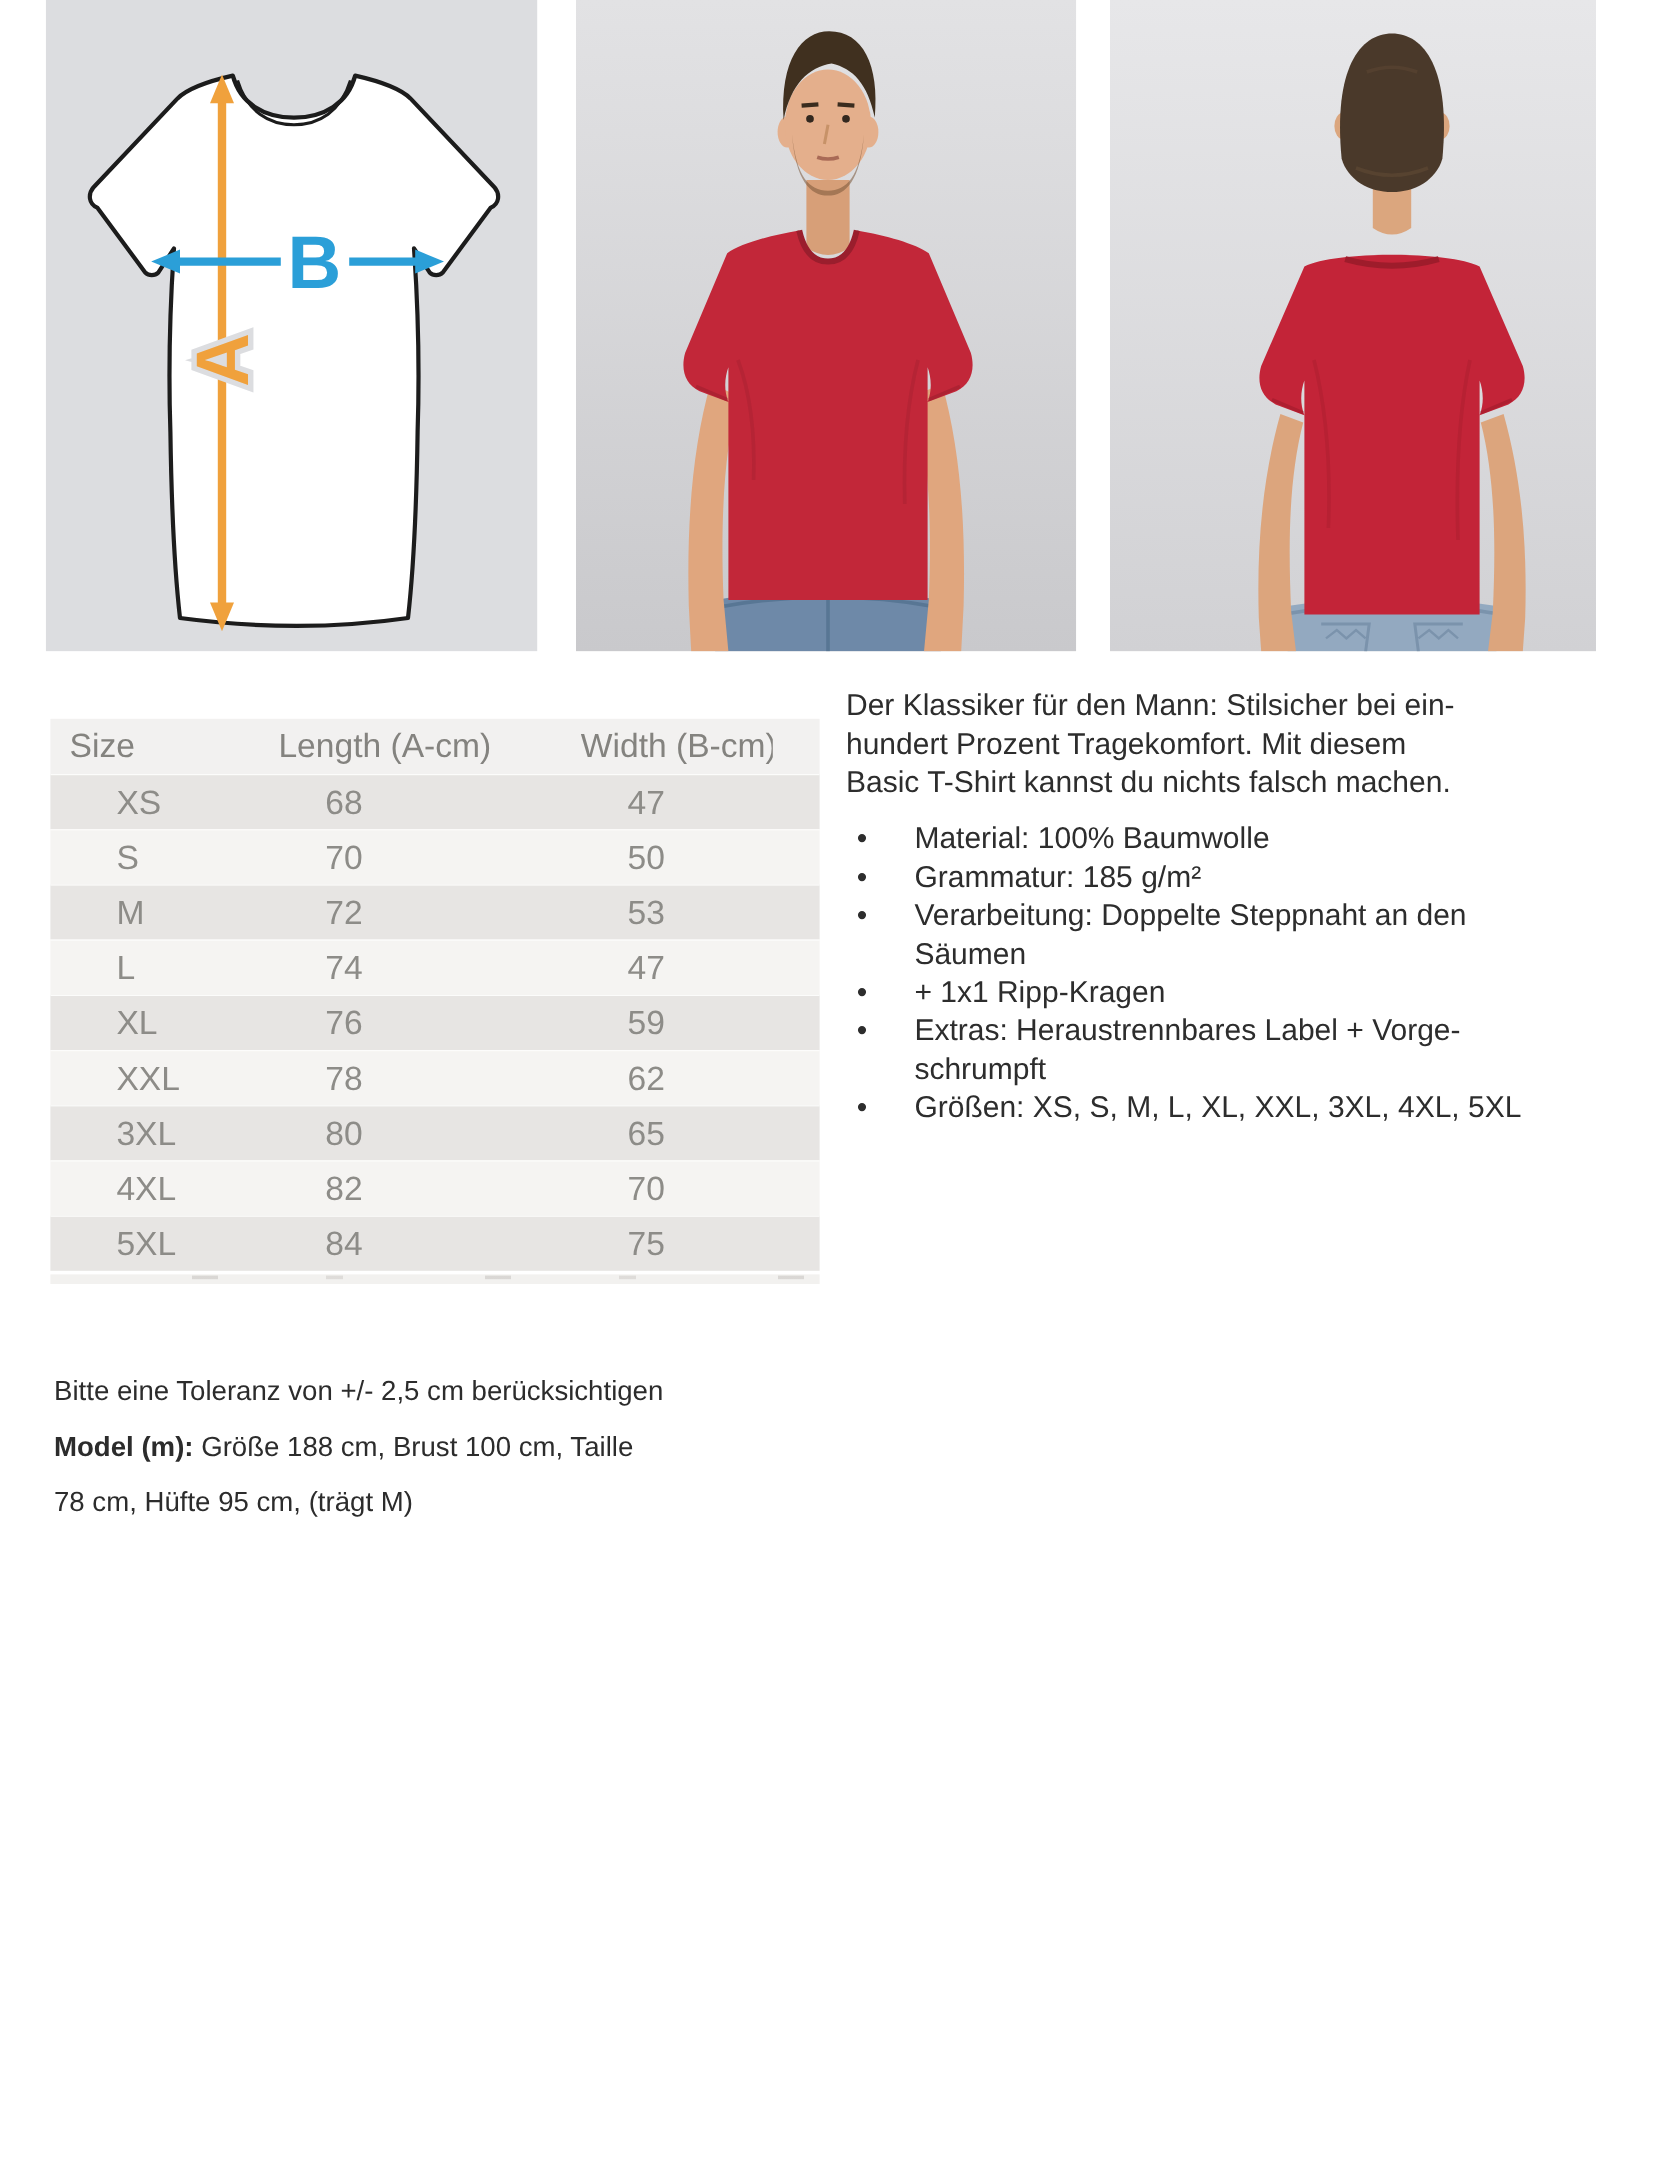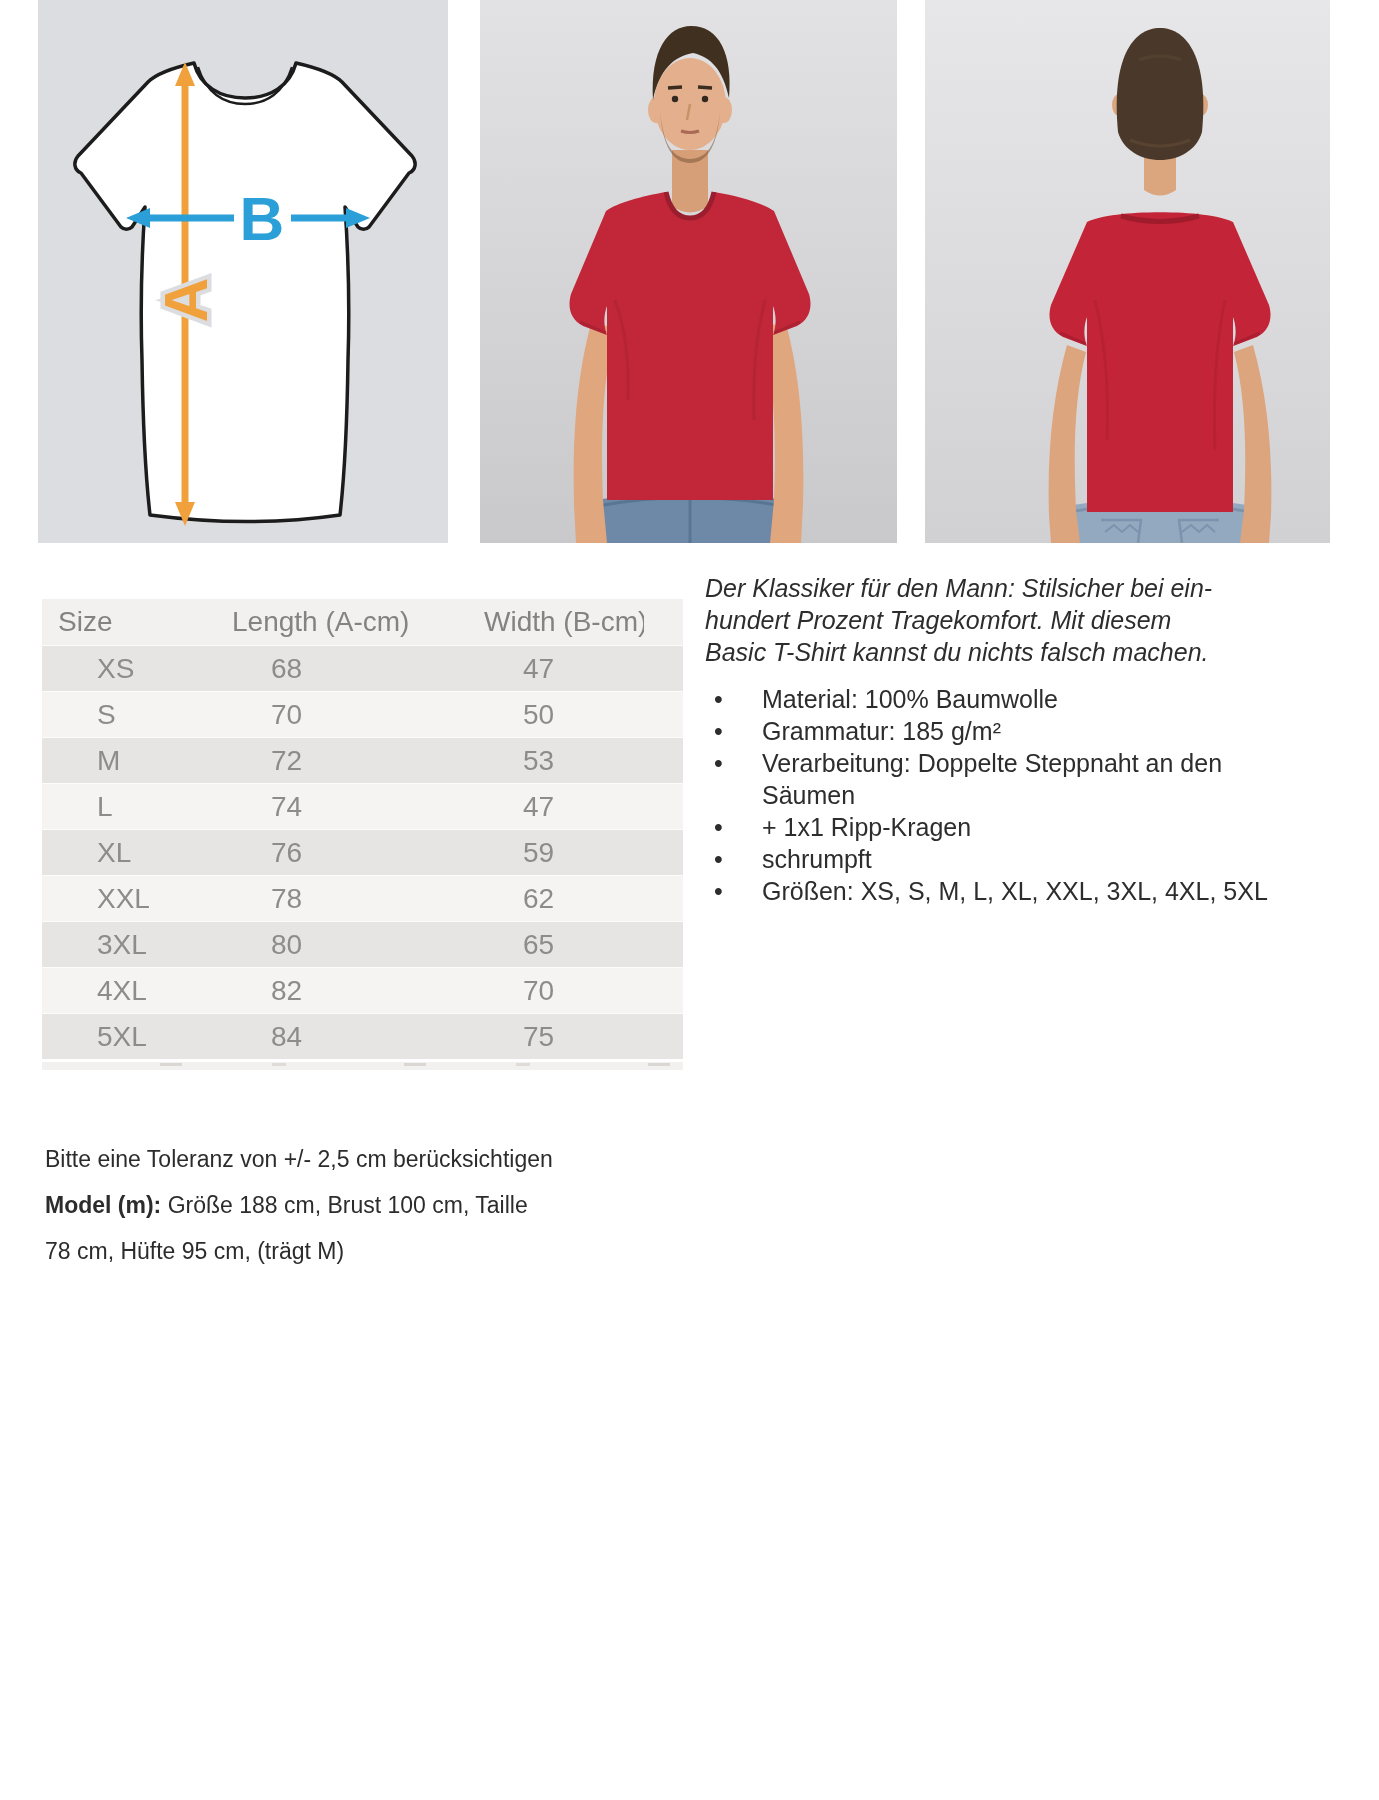--- a/index.html
+++ b/index.html
@@ -21,21 +21,21 @@
   .trow:nth-child(odd){background:#e7e5e3;}
   .trow:nth-child(even){background:#f5f4f2;}
   .tcell{overflow:hidden;white-space:nowrap;}
   .c1{width:174px;} .c2{width:252px;} .c3{width:160px;}
   .cut-strip{height:8px;margin-top:3px;background:#f2f1ef;position:relative;overflow:hidden;}
   .cut-strip::before{content:"";position:absolute;left:0;top:1px;height:3px;width:100%;
      background:repeating-linear-gradient(90deg,transparent 0 118px,#cfccc9 118px 140px,transparent 140px 230px,#d6d3d0 230px 244px);opacity:.7;}
 
   
   .desc{position:absolute;left:705px;top:572px;width:620px;color:#2d2d2d;font-size:25px;}
-  .iline{display:block;line-height:32px;white-space:nowrap;font-style:italic;}
+  .iline{display:block;line-height:32px;white-space:nowrap;}
   ul.features{list-style:none;margin:15px 0 0 0;padding:0;}
   ul.features li{position:relative;padding-left:37px;}
   ul.features li::before{content:"\2022";position:absolute;left:9px;top:0;line-height:32px;font-size:25px;color:#2d2d2d;}
   .bline{display:block;line-height:32px;white-space:nowrap;margin-left:20px;}
 
   
   .notes{position:absolute;left:45px;top:1136px;width:600px;color:#2c2c2c;font-size:23px;}
   .note-line{line-height:46px;white-space:nowrap;}
   .note-bold{font-weight:700;}
 </style>
@@ -243,20 +243,21 @@
           <span class="bline">Grammatur: 185 g/m²</span>
         </li>
         <li>
           <span class="bline">Verarbeitung: Doppelte Steppnaht an den</span>
           <span class="bline">Säumen</span>
         </li>
         <li>
           <span class="bline">+ 1x1 Ripp-Kragen</span>
         </li>
         <li>
+          <span class="bline">Extras: Heraustrennbares Label + Vorge-</span>
           <span class="bline">schrumpft</span>
         </li>
         <li>
           <span class="bline">Größen: XS, S, M, L, XL, XXL, 3XL, 4XL, 5XL</span>
         </li>
       </ul>
   </div>
 
   <div class="notes">
     <div class="note-line">Bitte eine Toleranz von +/- 2,5 cm berücksichtigen</div>

